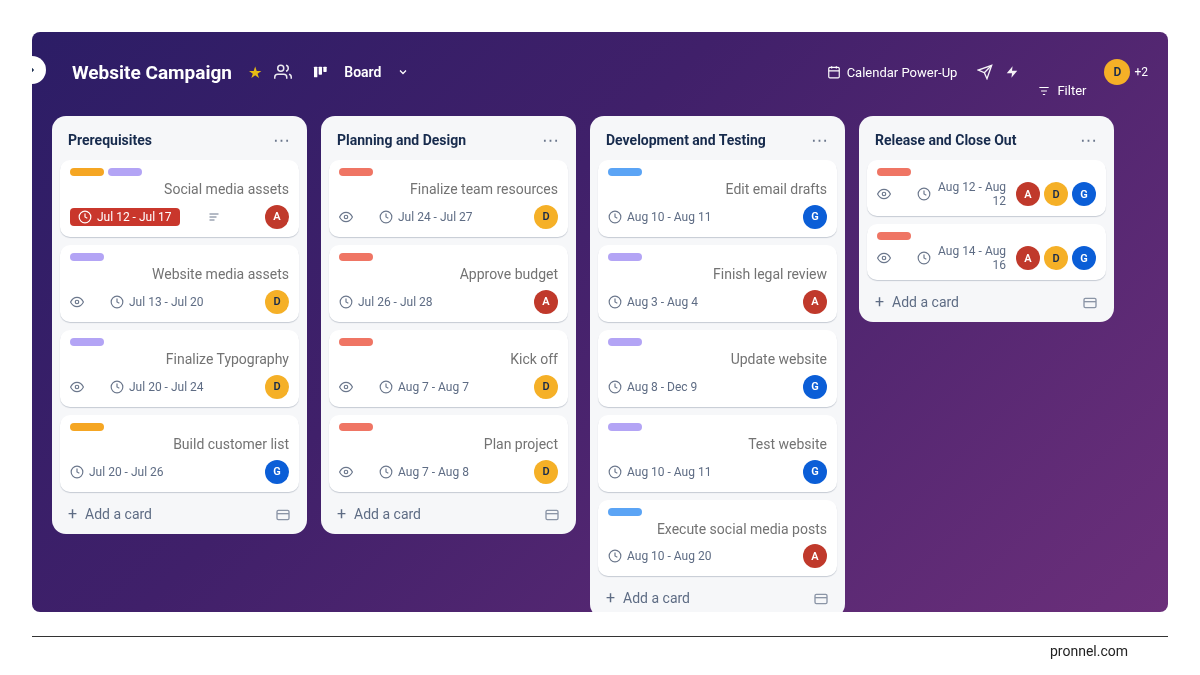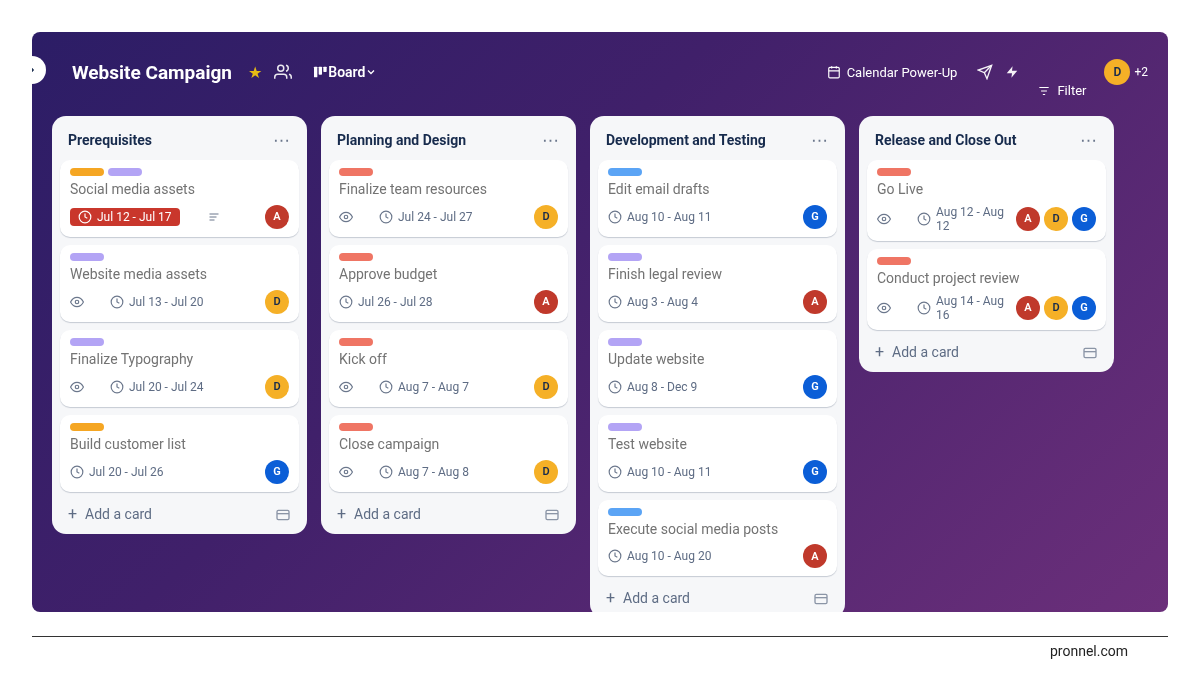--- a/index.html
+++ b/index.html
@@ -33,38 +33,39 @@
   display: flex;
   align-items: center;
   padding: 10px 20px 8px 40px;
   gap: 12px;
   color: #fff;
 }
 .title { font-size: 19px; font-weight: 700; margin-right: 4px;}
 .hicon { display:flex; align-items:center; justify-content:center; cursor:pointer; opacity:0.95; }
 .star { color:#f1c40f; font-size:16px;}
 .members-ico,.board-ico { color:#fff; font-size:15px; opacity:.9;}
-.view-btn { display:flex; align-items:center; gap:0; font-weight:600; font-size:14px; padding:4px 8px; cursor:pointer;}
+.view-btn { display:flex; align-items:center; gap:16px; font-weight:600; font-size:14px; padding:4px 8px; cursor:pointer;}
 .header-spacer { flex: 1; }
 .cal-power { display:flex; align-items:center; gap:6px; font-size:13px; padding:4px 8px; cursor:pointer;}
 .filter-btn { display:flex; align-items:center; gap:6px; font-size:13px; padding:4px 6px; cursor:pointer;margin-top:37px;}
 .avatars-top { display:flex; align-items:center; gap:2px; }
 .avatar { width:26px; height:26px; border-radius:50%; display:flex; align-items:center; justify-content:center; font-size:12px; font-weight:600; color:#fff; }
 .av-D { background:#f5b027; color:#172b4d;}
 .av-A { background:#c0392b;}
 .av-G { background:#0b5ed7;}
 .count-more { font-size:12px; color:#fff; margin-left:2px; }
 
 .board {
   flex:1;
   display:flex;
   gap:14px;
   padding: 6px 20px 8px 20px;
   overflow-x:auto;
   align-items:flex-start;
+  text-align:right;
 }
 .list {
   background:#f6f7f9;
   border-radius:14px;
   width: 255px;
   flex: 0 0 255px;
   padding: 10px 8px 10px 8px;
   display:flex;
   flex-direction:column;
   gap:8px;
@@ -398,21 +399,21 @@
               </div>
               <div class="av-group">
                 <div class="avatar av-D">D</div>
               </div>
             </div>
           </div>
           <div class="card">
             <div class="labels">
               <span class="label l-red"></span>
             </div>
-            <div class="card-title">Close campaign</div>
+            <div class="card-title">Plan project</div>
             <div class="meta-row">
               <div class="meta-left">
                 <span class="eye">
                   <svg viewBox="0 0 24 24" fill="none" stroke="currentColor" stroke-width="2">
                     <path d="M1 12s4-8 11-8 11 8 11 8-4 8-11 8-11-8-11-8z"></path>
                     <circle cx="12" cy="12" r="3"></circle>
                   </svg>
                 </span>
                 <span class="date-chip">
                   <span class="clock">
@@ -568,21 +569,20 @@
         </div>
         <div class="list">
           <div class="list-header">
             <div class="list-title">Release and Close Out</div>
             <div class="list-menu">⋯</div>
           </div>
           <div class="card">
             <div class="labels">
               <span class="label l-red"></span>
             </div>
-            <div class="card-title">Go Live</div>
             <div class="meta-row">
               <div class="meta-left">
                 <span class="eye">
                   <svg viewBox="0 0 24 24" fill="none" stroke="currentColor" stroke-width="2">
                     <path d="M1 12s4-8 11-8 11 8 11 8-4 8-11 8-11-8-11-8z"></path>
                     <circle cx="12" cy="12" r="3"></circle>
                   </svg>
                 </span>
                 <span class="date-chip">
                   <span class="clock">
@@ -598,21 +598,20 @@
                 <div class="avatar av-A">A</div>
                 <div class="avatar av-D">D</div>
                 <div class="avatar av-G">G</div>
               </div>
             </div>
           </div>
           <div class="card">
             <div class="labels">
               <span class="label l-red"></span>
             </div>
-            <div class="card-title">Conduct project review</div>
             <div class="meta-row">
               <div class="meta-left">
                 <span class="eye">
                   <svg viewBox="0 0 24 24" fill="none" stroke="currentColor" stroke-width="2">
                     <path d="M1 12s4-8 11-8 11 8 11 8-4 8-11 8-11-8-11-8z"></path>
                     <circle cx="12" cy="12" r="3"></circle>
                   </svg>
                 </span>
                 <span class="date-chip">
                   <span class="clock">

